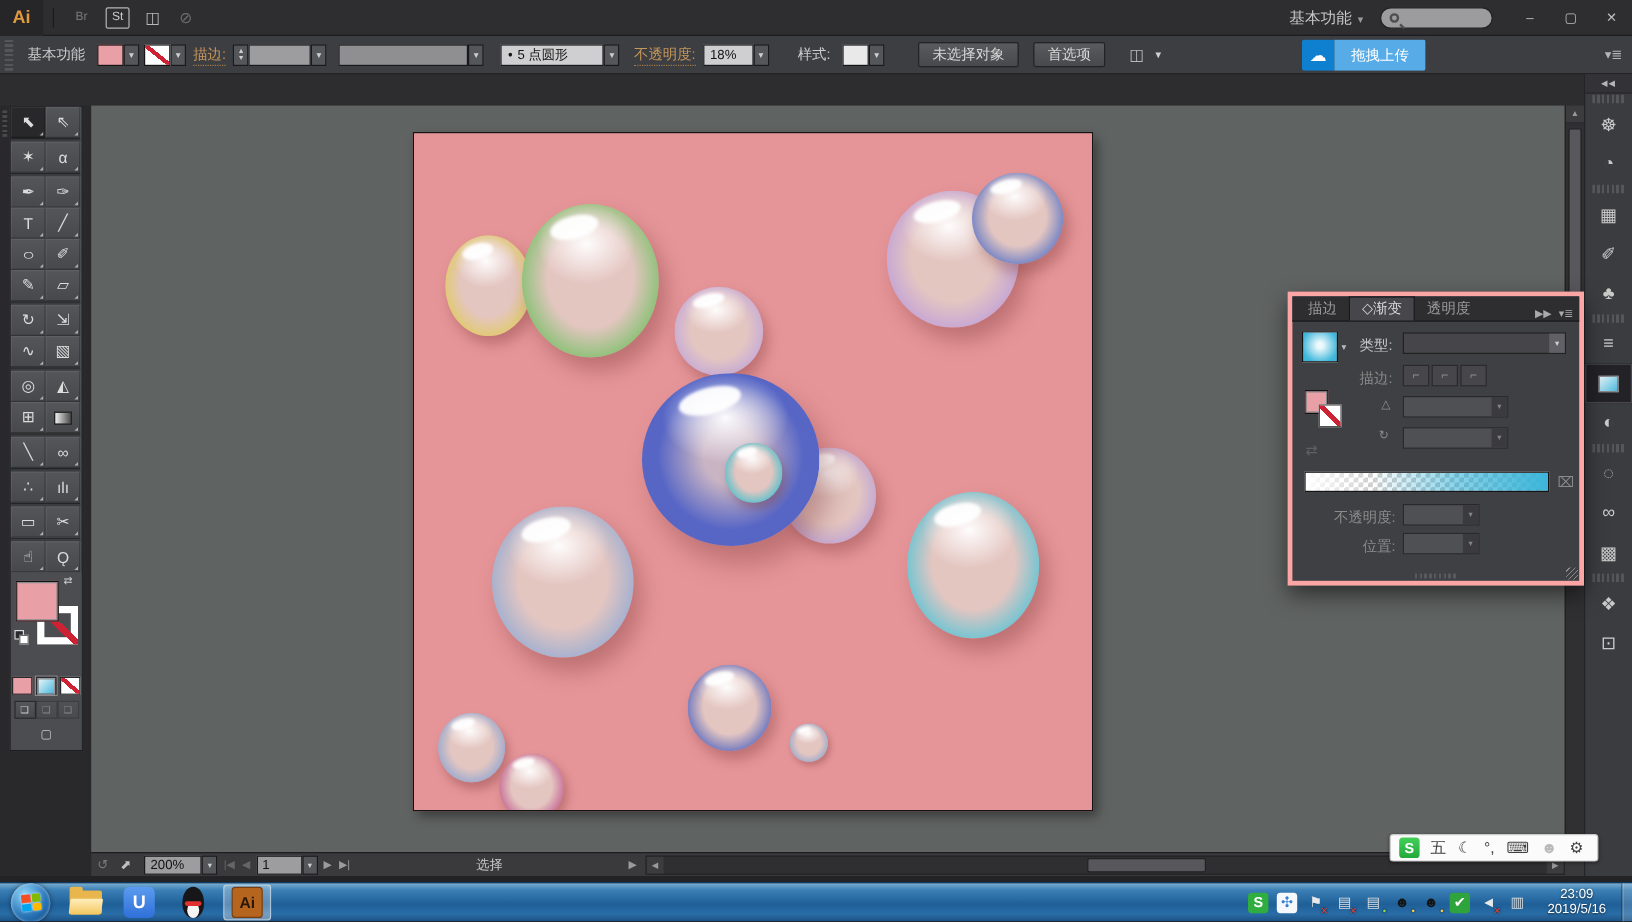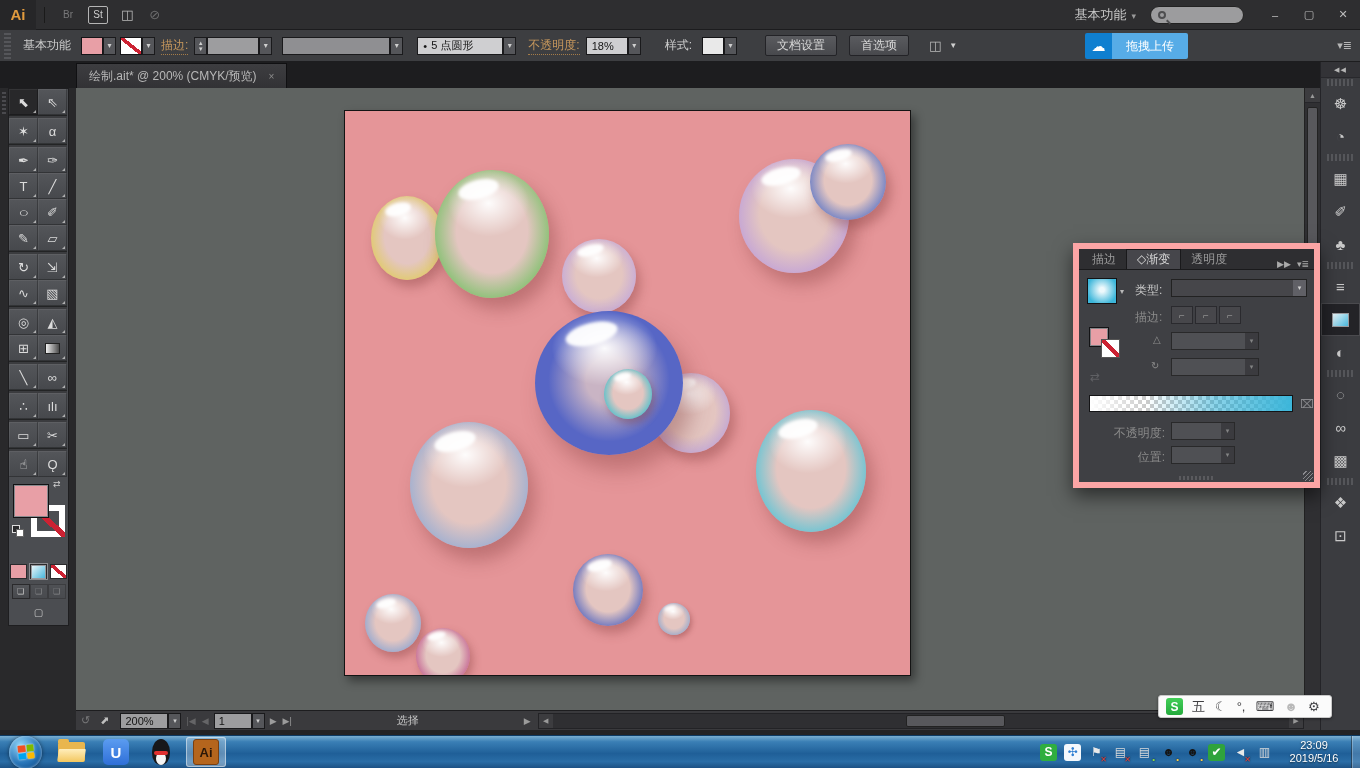--- a/index.html
+++ b/index.html
@@ -135,21 +135,21 @@
   #dock{position:absolute;left:1320px;top:62px;width:40px;height:668px;background:#3b3c40;
     border-left:1px solid #242428;}
   #dock-head{height:16px;display:flex;align-items:center;justify-content:center;color:#b5b5b5;
     font-size:7px;letter-spacing:1px;background:#333337;border-bottom:1px solid #28282c;}
   .dgrip{height:7px;margin:1px 6px;background:repeating-linear-gradient(90deg,#55565a 0 2px,transparent 2px 4px);}
   .dicon{height:33px;display:flex;align-items:center;justify-content:center;color:#c9c9c9;font-size:15px;}
   .dicon.active{background:#232327;box-shadow:inset 0 0 0 1px #4a4a4e;}
   .dgrad{width:17px;height:14px;border:1px solid #9a9a9e;background:linear-gradient(135deg,#e8f6fa,#49b7dc);}
   
   #grad-panel{position:absolute;left:1073px;top:243px;width:247px;height:245px;background:#3f4044;
-    border:6px solid #fca5a5;box-shadow:0 8px 18px rgba(0,0,0,.55);z-index:40;}
+    border:4px solid #fca5a5;box-shadow:0 8px 18px rgba(0,0,0,.55);z-index:40;}
   #gp-tabs{height:21px;background:#2e2e31;display:flex;align-items:flex-end;padding-left:3px;
     border-bottom:1px solid #1a1a1c;}
   .gp-tab{height:20px;display:flex;align-items:center;padding:0 10px;font-size:12px;color:#9b9b9b;}
   .gp-tab.active{background:#46464b;color:#d8d8d8;border:1px solid #19191b;border-bottom:none;}
   .gp-hicons{margin-left:auto;display:flex;align-items:center;color:#aaa;font-size:9px;gap:6px;
     padding-right:5px;}
   .gp-label{position:absolute;font-size:12px;color:#c9c9c9;}
   .gp-label.g{color:#8b8b8b;}
   .gp-dd{position:absolute;height:18px;background:#55565a;border:1px solid #222;}
   .gp-dd .cap{position:absolute;right:0;top:0;width:13px;height:16px;background:#3a3a3e;
@@ -284,39 +284,33 @@
     <span class="link" style="margin-left:10px;">不透明度:</span>
     <span class="ctrl">
       <span class="field light" style="width:42px;">18%</span>
       <span class="dd-btn"></span>
     </span>
     <span class="ob-label" style="margin-left:22px;">样式:</span>
     <span class="ctrl">
       <span class="swatch" style="background:#e9e9e9;"></span>
       <span class="dd-btn"></span>
     </span>
-    <span class="obtn" style="margin-left:26px;">文档设置</span>
+    <span class="obtn" style="margin-left:26px;">未选择对象</span>
     <span class="obtn">首选项</span>
     <span class="ctrl" style="margin-left:6px;">
       <span class="tb-icon">◫</span>
       <span style="font-size:8px;color:#cfcfcf;">▼</span>
     </span>
     <div id="upload-btn">
       <span id="upload-icon" style="background: rgb(15, 127, 208);">☁</span>
       <span id="upload-label" style="background: rgb(87, 172, 231);">拖拽上传</span>
     </div>
     <span id="ob-menu">▾≣</span>
   </div>
 
-  <div id="tabbar">
-    <div id="doc-tab">
-      <span>绘制.ait* @ 200% (CMYK/预览)</span>
-      <span id="tab-close">×</span>
-    </div>
-  </div>
 
   <div id="left-region">
     <div id="toolbar">
       <div id="tools">
           <div class="tool selected">
             <span class="tg">⬉</span>
           </div>
           <div class="tool">
             <span class="tg">⇖</span>
           </div>

